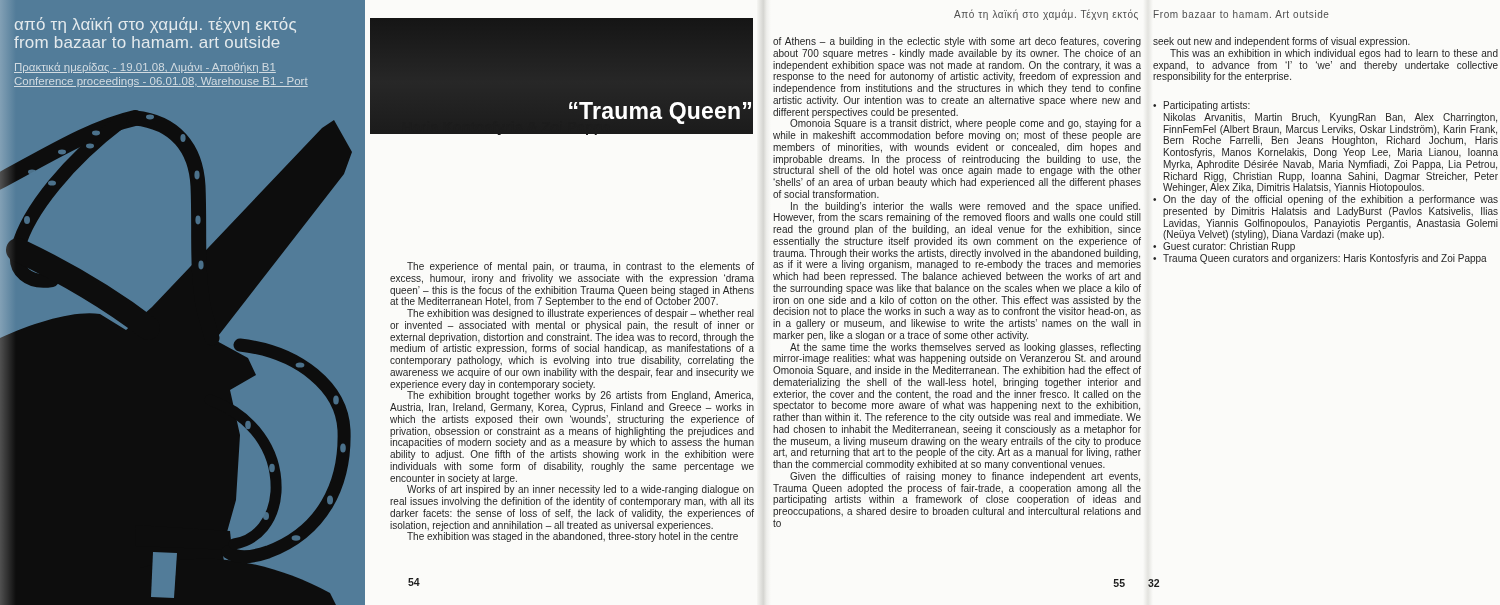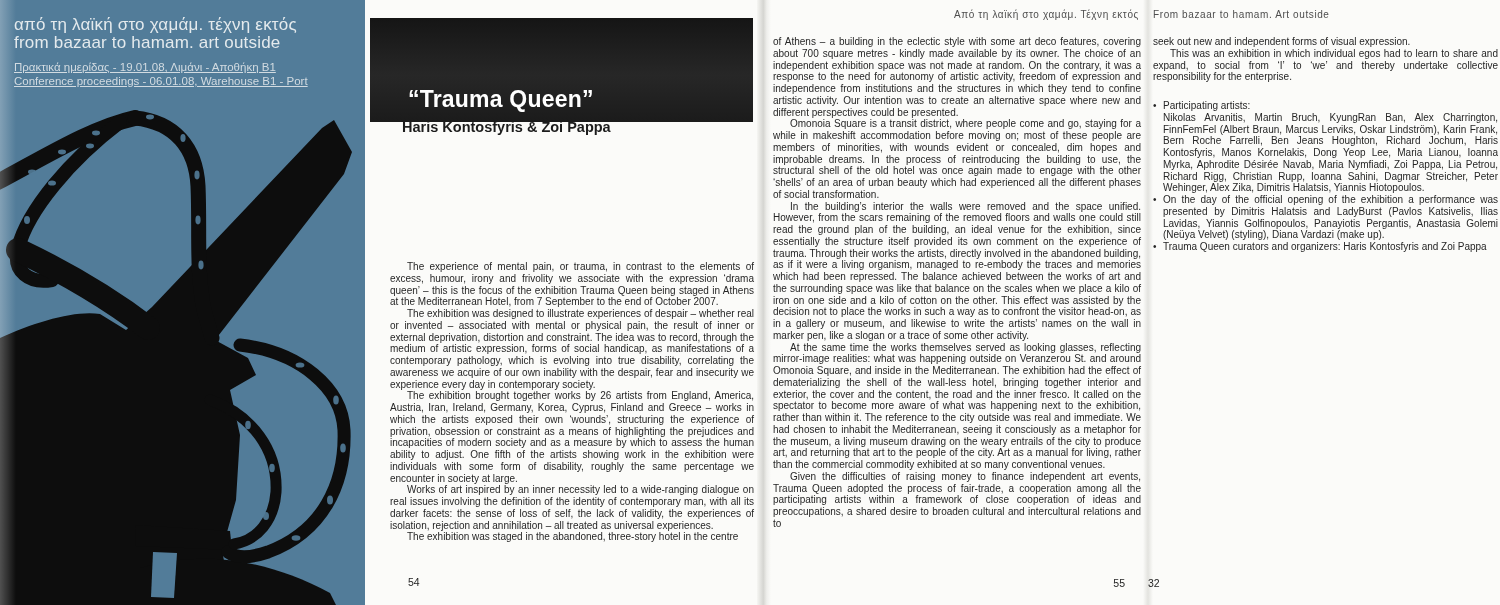--- a/index.html
+++ b/index.html
@@ -19,36 +19,36 @@
   
   .page{position:absolute;top:0;height:605px;background:#fbfbf9;}
   .p54{left:365px;width:392px;}
   .p55{left:771px;width:372px;}
   .p56{left:1153px;width:347px;}
   .gutter{position:absolute;top:0;height:605px;}
   .g1{left:757px;width:14px;background:linear-gradient(90deg,#f6f6f3,#d5d5d1 45%,#efefec 70%,#fbfbf9);}
   .g2{left:1143px;width:10px;background:linear-gradient(90deg,#fbfbf9,#e3e3df 50%,#fbfbf9);}
 
   
-  .banner{position:absolute;left:5px;top:18px;width:383px;height:104px;box-sizing:border-box;
+  .banner{position:absolute;left:5px;top:18px;width:383px;height:116px;box-sizing:border-box;
           background:linear-gradient(180deg,#151515,#272727 55%,#1b1b1b);
-          display:flex;align-items:flex-end;padding:0 0 9px 38px;}
+          display:flex;align-items:flex-end;padding:0 0 9px 18px;justify-content:flex-end;}
   .banner-title{color:#ffffff;font-size:23px;font-weight:700;letter-spacing:.2px;}
   .authors{position:absolute;left:37px;top:119px;font-size:14.5px;font-weight:700;color:#1c1c1c;}
   .body54{position:absolute;left:25px;top:261px;width:364px;}
 
   
   .bodytext p{margin:0;text-align:justify;font-size:10px;line-height:11.75px;color:#262626;}
   .ind{text-indent:17px;}
 
   
   .runhead{position:absolute;top:9px;font-size:10px;color:#4e4e4e;letter-spacing:.6px;}
   .rh55{right:4px;text-align:right;}
   .rh56{left:0;}
-  .pagenum{position:absolute;font-size:10.5px;font-weight:400;color:#1e1e1e;}
+  .pagenum{position:absolute;font-size:10.5px;font-weight:700;color:#1e1e1e;}
   .pn54{left:43px;top:576px;}
   .pn55{right:18px;top:577px;}
   .pn56{left:-5px;top:577px;}
 
   
   .body55{position:absolute;left:2px;top:36px;width:368px;}
   .body56{position:absolute;left:0;top:36px;width:345px;}
   .bullets{margin-top:17px;}
   .bullet{position:relative;padding-left:10px;text-align:justify;font-size:9.7px;line-height:11.75px;
           color:#262626;white-space:pre-line;margin:0;}
@@ -143,24 +143,25 @@
     </div>
     <div class="pagenum pn55">55</div>
   </div>
 
   <div class="gutter g2"></div>
 
   <div class="page p56">
     <div class="runhead rh56">From bazaar to hamam. Art outside</div>
     <div class="body56 bodytext">
       <p>seek out new and independent forms of visual expression.</p>
-      <p class="ind">This was an exhibition in which individual egos had to learn to share and expand, to social from ‘I’ to ‘we’ and thereby undertake collective responsibility for the enterprise.</p>
+      <p class="ind">This was an exhibition in which individual egos had to learn to these and expand, to advance from ‘I’ to ‘we’ and thereby undertake collective responsibility for the enterprise.</p>
       <div class="bullets">
         <p class="bullet">Participating artists:
 Nikolas Arvanitis, Martin Bruch, KyungRan Ban, Alex Charrington, FinnFemFel (Albert Braun, Marcus Lerviks, Oskar Lindström), Karin Frank, Bern Roche Farrelli, Ben Jeans Houghton, Richard Jochum, Haris Kontosfyris, Manos Kornelakis, Dong Yeop Lee, Maria Lianou, Ioanna Myrka, Aphrodite Désirée Navab, Maria Nymfiadi, Zoi Pappa, Lia Petrou, Richard Rigg, Christian Rupp, Ioanna Sahini, Dagmar Streicher, Peter Wehinger, Alex Zika, Dimitris Halatsis, Yiannis Hiotopoulos.</p>
         <p class="bullet">On the day of the official opening of the exhibition a performance was presented by Dimitris Halatsis and LadyBurst (Pavlos Katsivelis, Ilias Lavidas, Yiannis Golfinopoulos, Panayiotis Pergantis, Anastasia Golemi (Neüya Velvet) (styling), Diana Vardazi (make up).</p>
+        <p class="bullet">Guest curator: Christian Rupp</p>
         <p class="bullet">Trauma Queen curators and organizers: Haris Kontosfyris and Zoi Pappa</p>
       </div>
     </div>
     <div class="pagenum pn56">32</div>
   </div>
 
 </div>
 
 </body></html>

